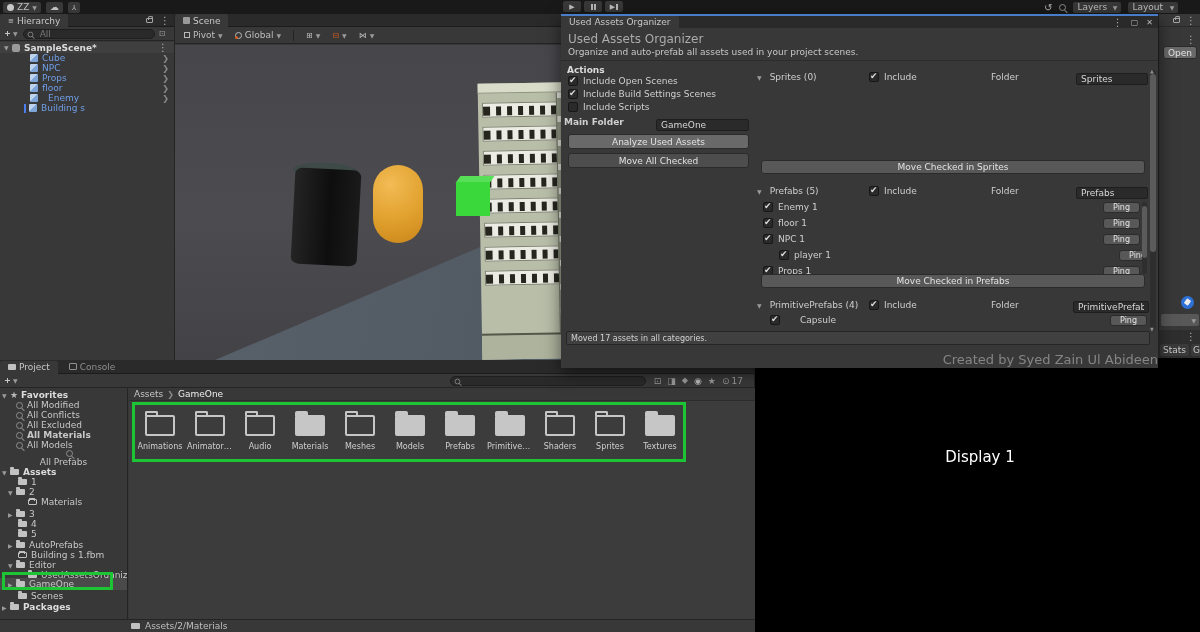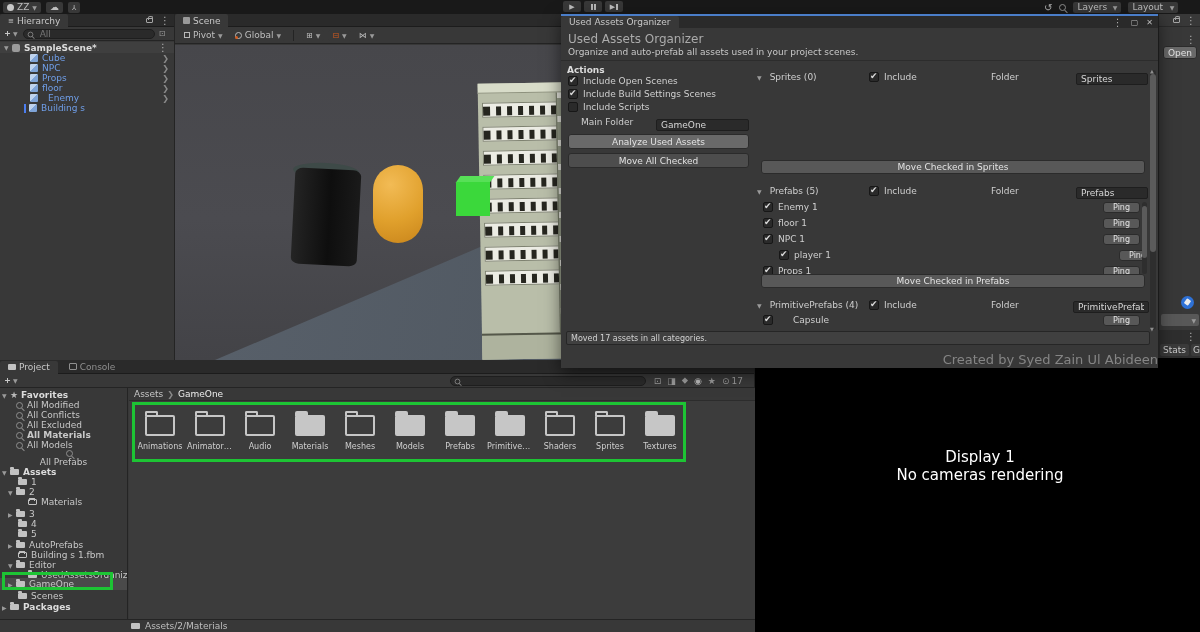--- a/index.html
+++ b/index.html
@@ -258,21 +258,20 @@
         </div>
       <div class="tool" style="border-bottom:none;">
           <span>⬡</span>
         </div>
     </div>
   </div>
 
   <div class="abs" style="left:755px;top:330px;width:445px;height:302px;background:#000;z-index:5;">
     <div class="abs" style="left:100px;top:118px;width:250px;text-align:center;color:#FFF;font-size:15px;line-height:18px;">
       <div>Display 1</div>
-      <div>No cameras rendering</div>
     </div>
   </div>
 
   <div class="abs" style="left:1158px;top:14px;width:42px;height:316px;background:#383838;border-left:1px solid #242424;z-index:10;">
     <div class="abs" style="left:0;top:0;right:0;height:13px;background:#383838;border-bottom:1px solid #2A2A2A;display:flex;align-items:center;justify-content:flex-end;gap:6px;padding-right:4px;">
       <span class="lock"></span>
       <span class="dots">⋮</span>
     </div>
     <span class="dots abs" style="right:4px;top:20px;">⋮</span>
     <div class="btn light abs" style="right:3px;top:32px;width:34px;height:13px;">
@@ -538,21 +537,21 @@
       <span>Include Open Scenes</span>
     </div>
     <div class="srow" style="left:7px;top:75px;">
       <span class="cb checked"></span>
       <span>Include Build Settings Scenes</span>
     </div>
     <div class="srow" style="left:7px;top:88px;">
       <span class="cb"></span>
       <span>Include Scripts</span>
     </div>
-    <div class="srow" style="left:20px;top:103px;">
+    <div class="srow" style="left:3px;top:103px;font-weight:bold;">
       <span>Main Folder</span>
     </div>
     <input class="input abs" style="left: 95px; top: 105px; width: 93px; height: 12px;" value="GameOne">
     <div class="btn light abs" style="left:7px;top:120px;width:181px;height:15px;">
       <span>Analyze Used Assets</span>
     </div>
     <div class="btn dark abs" style="left:7px;top:139px;width:181px;height:15px;">
       <span>Move All Checked</span>
     </div>
 
@@ -623,21 +622,21 @@
     </div>
 
     <div class="srow" style="left:196px;top:286px;width:390px;">
       <span class="fold"></span>
         <span>PrimitivePrefabs (4)</span>
       <span class="cb checked" style="position:absolute;left:112px;"></span>
       <span style="position:absolute;left:127px;">Include</span>
       <span style="position:absolute;left:234px;">Folder</span>
     </div>
     <input class="input abs" style="left: 512px; top: 287px; width: 76px; height: 12px;" value="PrimitivePrefabs">
-    <div class="srow" style="left:202px;top:301px;width:380px;gap:20px;">
+    <div class="srow" style="left:209px;top:301px;width:380px;gap:20px;">
       <span class="cb checked"></span>
         <span>Capsule</span>
       <div class="btn ping" style="position:absolute;left:340px;">
           <span>Ping</span>
         </div>
     </div>
 
     <div class="sb abs" style="right:2px;top:56px;width:6px;height:260px;">
       <div class="sbt" style="left:0;top:4px;width:6px;height:178px;"></div>
       <span style="position:absolute;top:-2px;left:0;font-size:5px;color:#8F8F8F;">▲</span>

